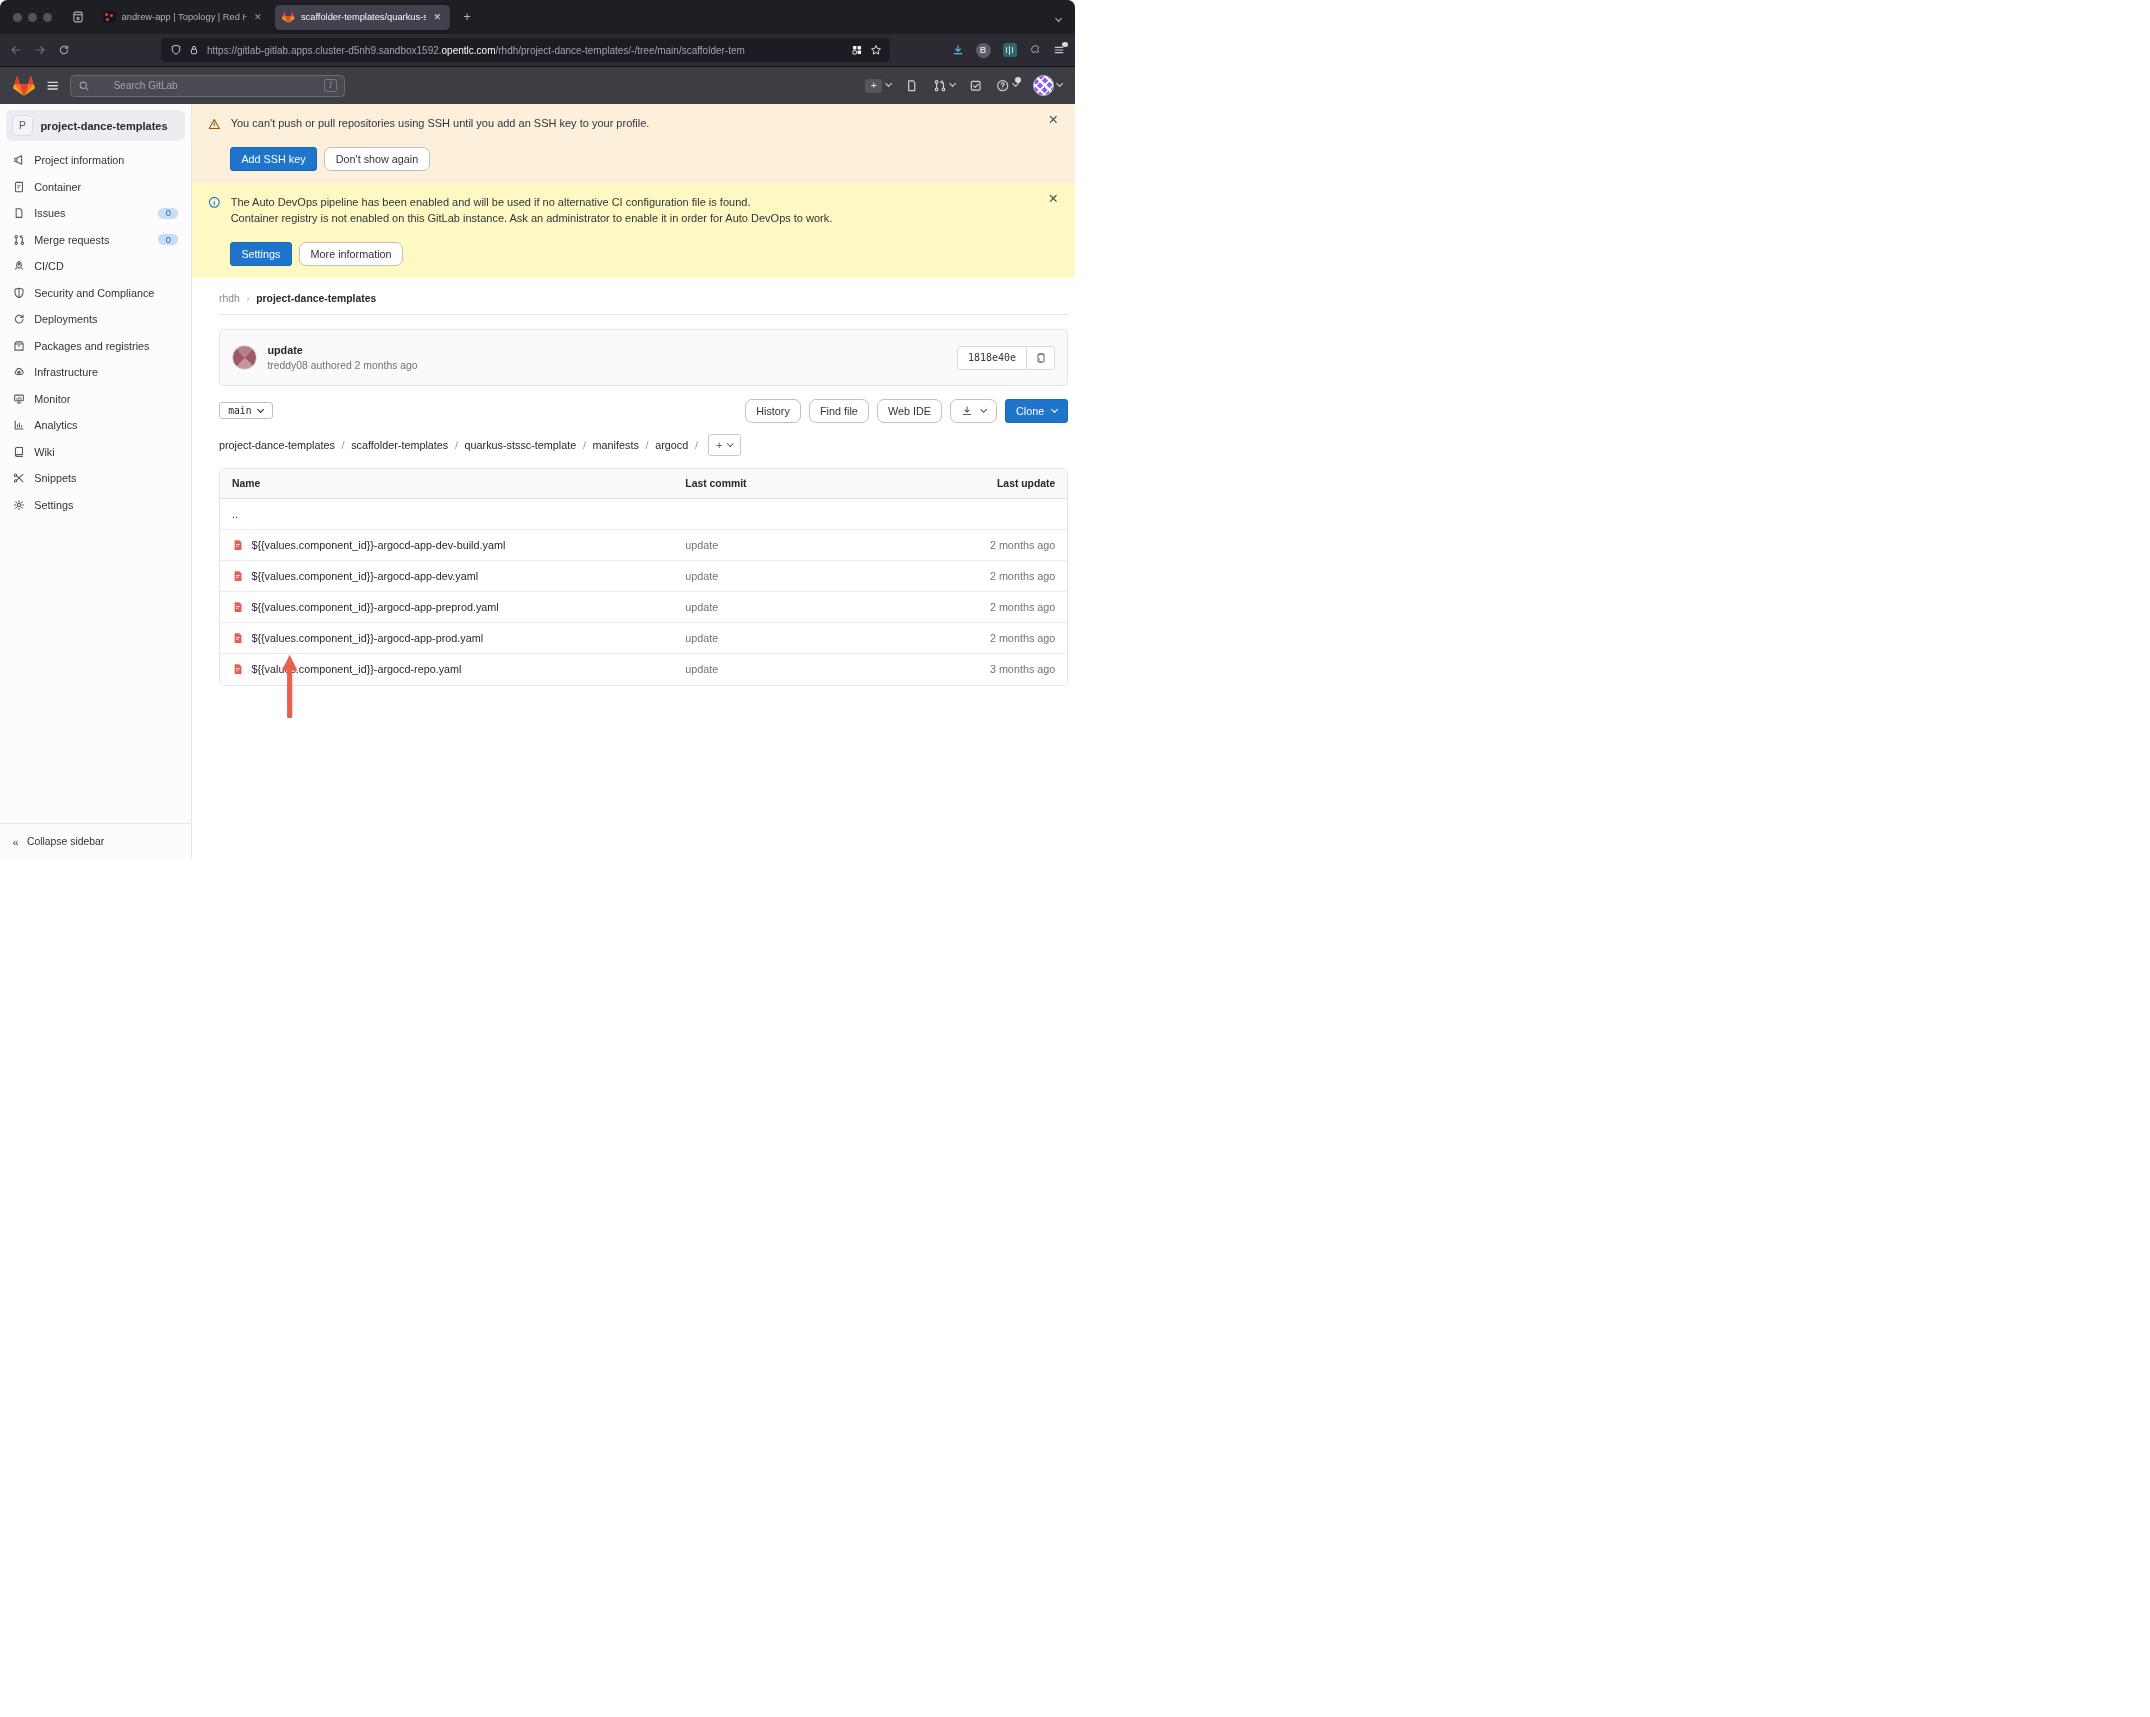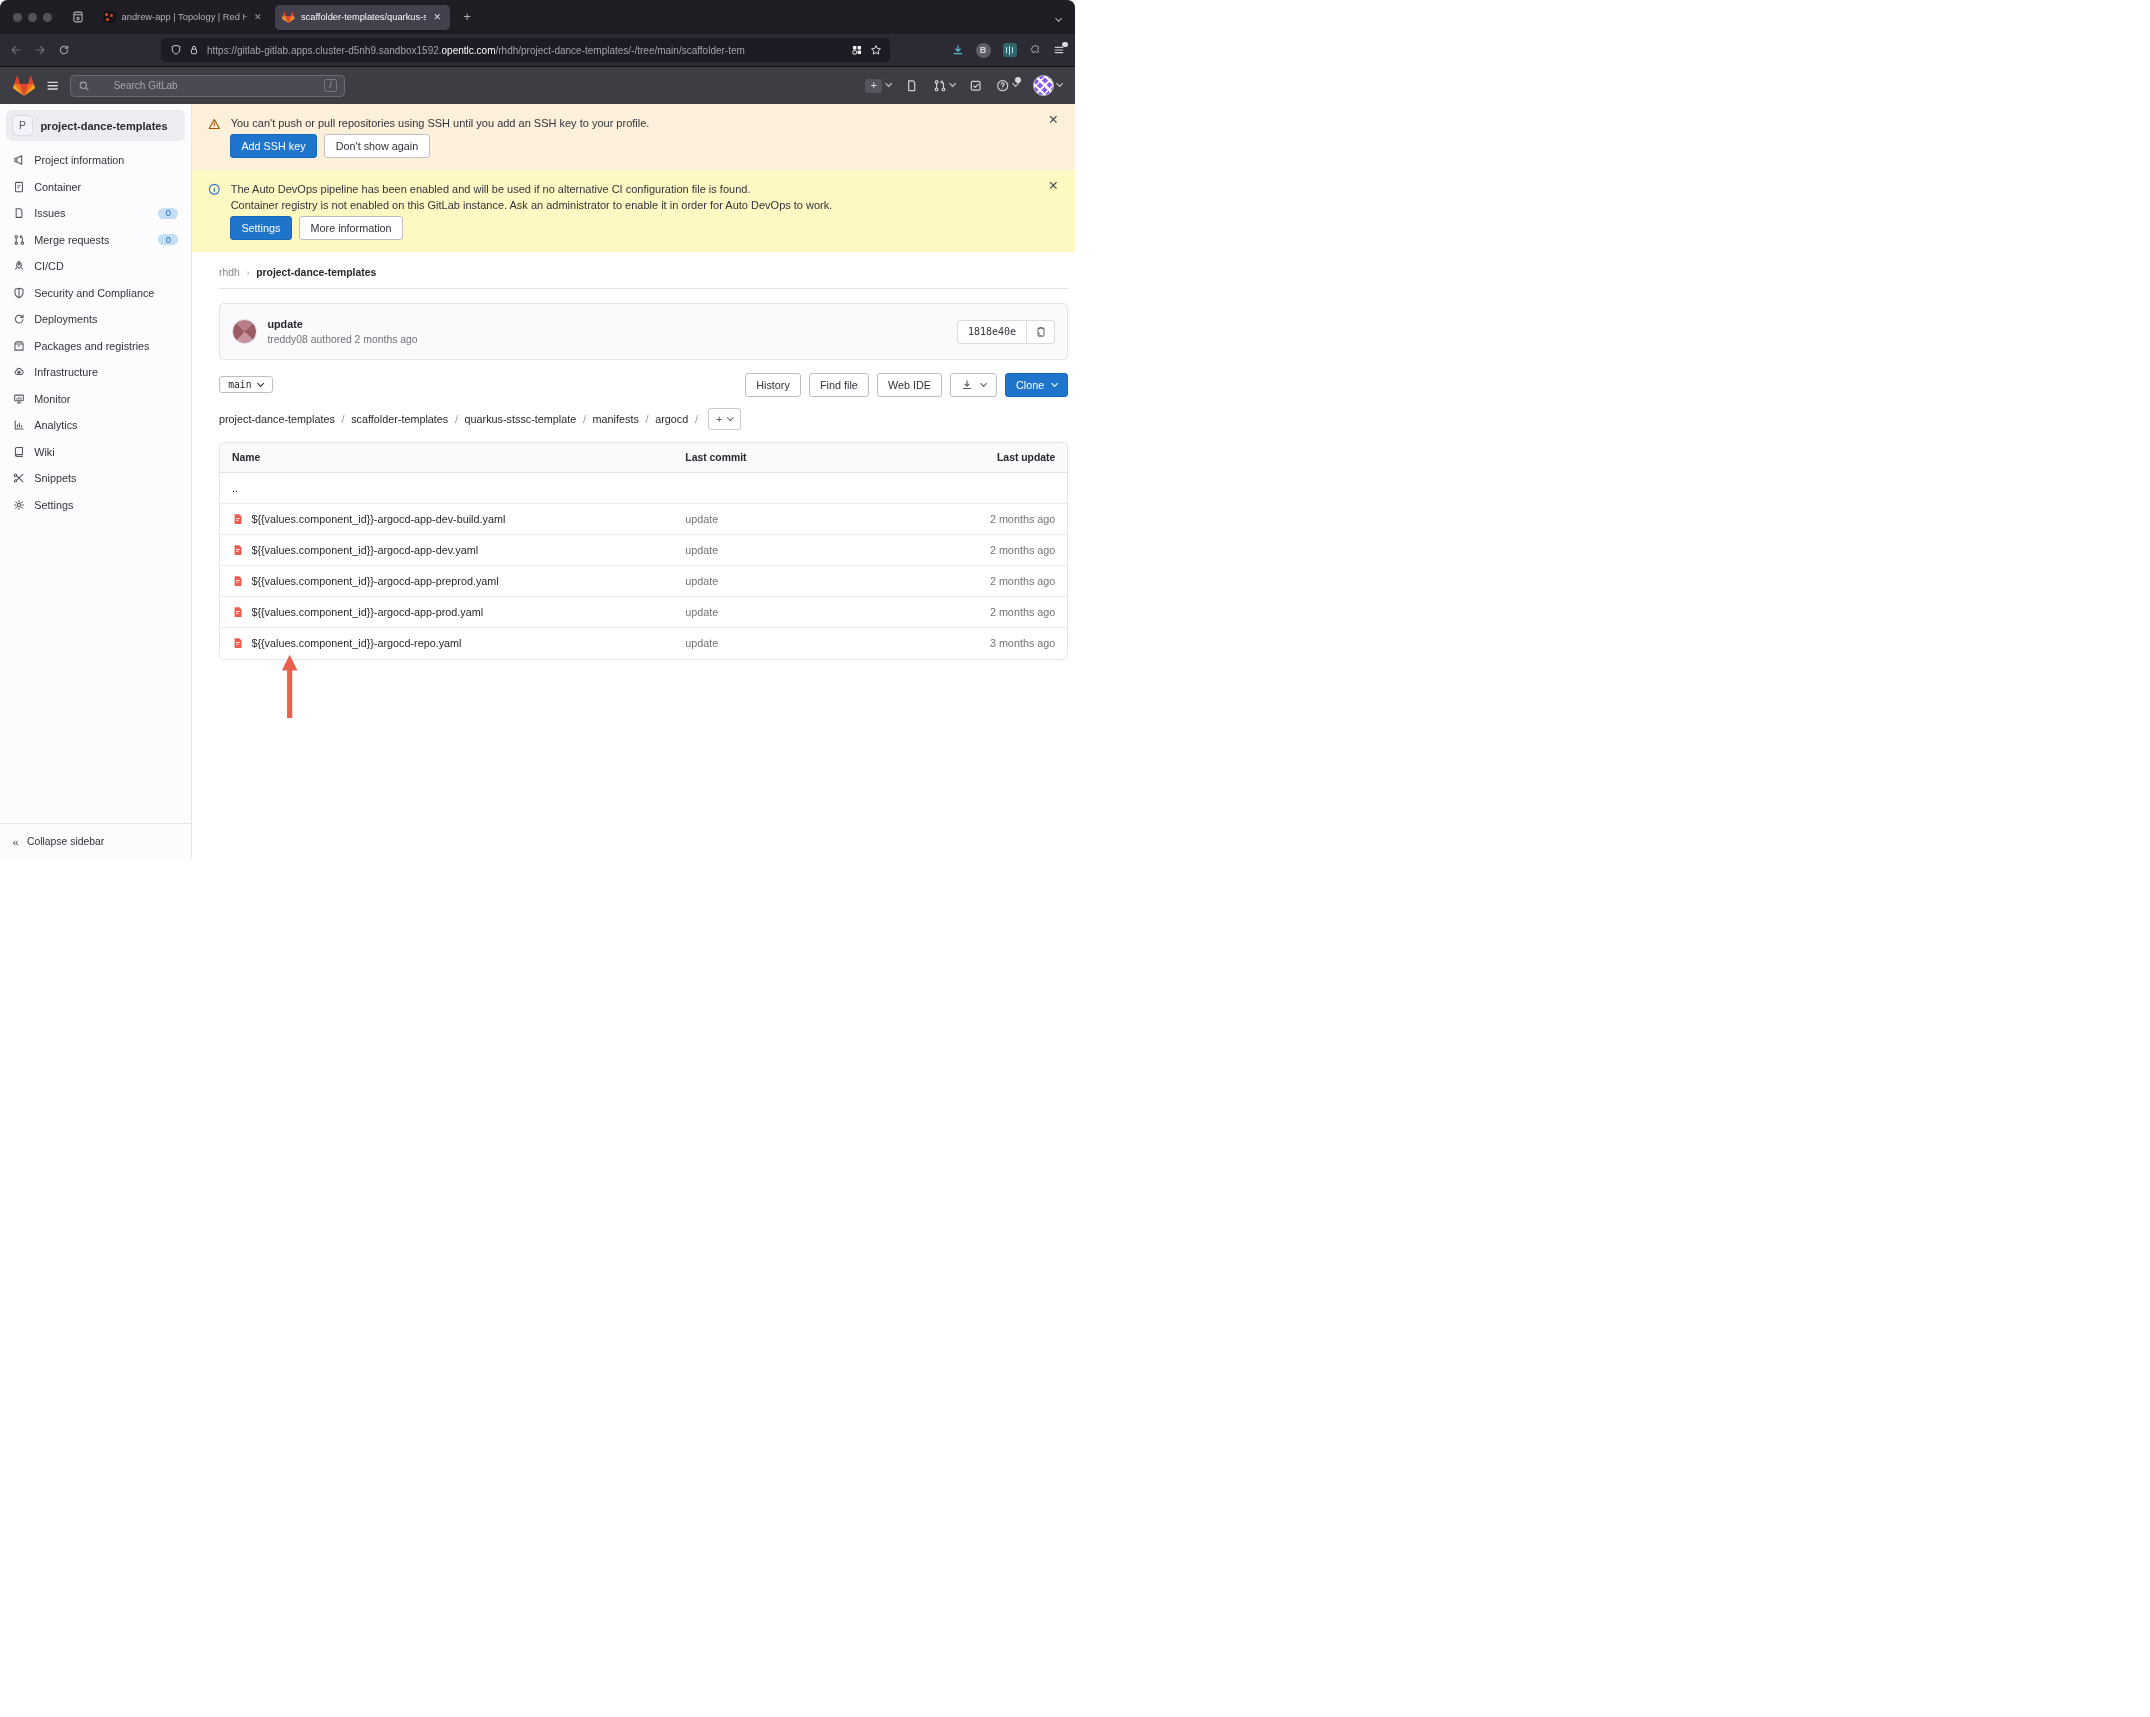--- a/index.html
+++ b/index.html
@@ -62,24 +62,24 @@
 .collapse-bar { position:absolute; bottom:0; left:0; right:0; height:36px; border-top:0.7px solid #e7e6eb; display:flex; align-items:center; gap:8.2px; padding:0 12.6px; font-size:10.4px; color:#33323a; background:#fcfbfe; }
 .collapse-glyph { font-size:11px; color:#49484f; }
 
 .main { flex:1; position:relative; background:#fff; }
 
 
 .banner { padding:12px 16.4px; position:relative; }
 .banner.warn { background:#fcf0db; }
 .banner.info { background:#fef9c3; }
 .banner-row { display:flex; gap:9.7px; font-size:11px; color:#34323b; line-height:1.45; }
-.banner-actions { margin-top:2px; margin-left:21.6px; display:flex; gap:7.4px; }
+.banner-actions { margin-top:15px; margin-left:21.6px; display:flex; gap:7.4px; }
 .btn { height:24px; padding:0 10.4px; border-radius:3px; font-size:10.8px; display:inline-flex; align-items:center; gap:6px; border:0.7px solid transparent; background:#fff; color:#34323b; }
 .btn-primary { background:#1f75cb; border-color:#1868b9; color:#fff; }
-.btn-default { border-color:#bfbfc3; }
+.btn-default { border-color:#bfbfc3;border-radius:7px; }
 .banner-close { position:absolute; top:9.7px; right:16.4px; color:#49484f; font-size:12.6px; line-height:1; }
 
 
 .content { padding:0 6.7px 0 27px; }
 .crumbs { margin-top:15.6px; display:flex; align-items:center; gap:6.7px; font-size:10.4px; color:#89888d; }
 .crumb-proj { color:#28272e; font-weight:600; }
 .crumb-sep { color:#a5a4ad; font-size:9px; }
 .h-divider { border-bottom:0.7px solid #e4e3e8; margin-top:9.7px; }
 
 .commit-card { margin-top:14px; border:0.7px solid #e4e3e8; background:#fafafc; border-radius:4.5px; height:57px; display:flex; align-items:center; padding:0 12px; gap:10.4px; }

